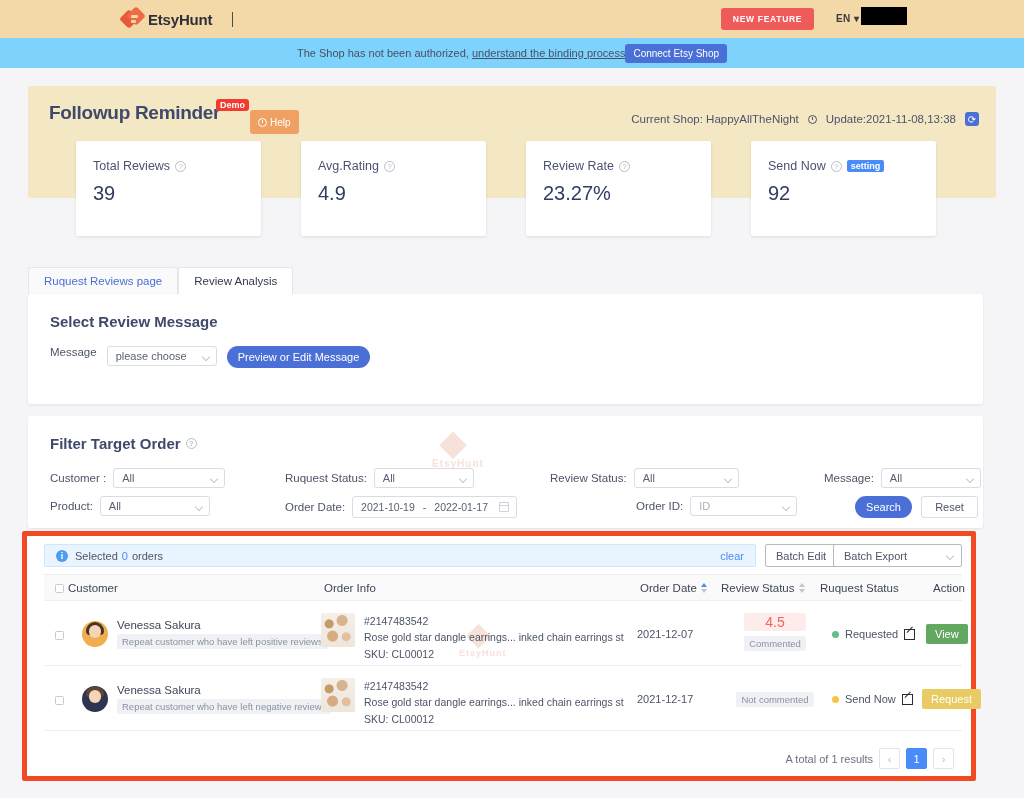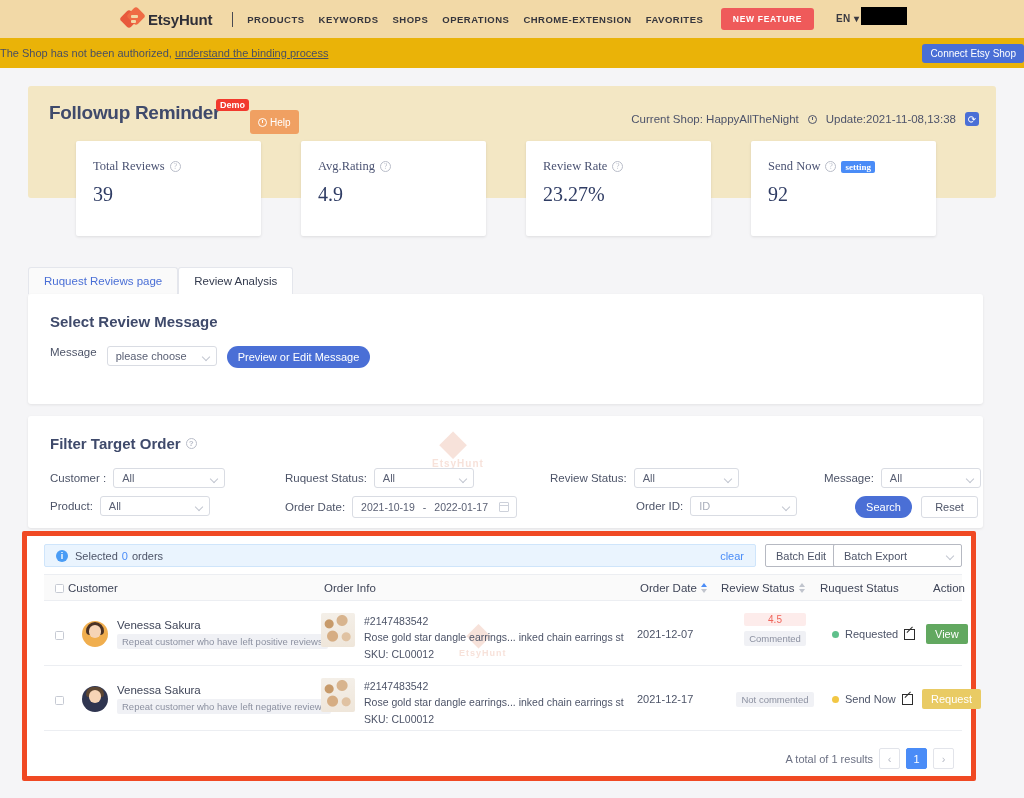--- a/index.html
+++ b/index.html
@@ -40,22 +40,22 @@
   .new-feature{
     position:absolute; left:721px; top:8px; width:93px; height:22px;
     background:#ef5a5a; color:#fff; border:none; border-radius:3px;
     font-size:8.5px; font-weight:bold; letter-spacing:0.7px; cursor:pointer;
   }
   .lang{ position:absolute; left:836px; top:13px; font-size:10px; font-weight:bold; color:#3a3a42; letter-spacing:0.4px;}
   .redacted{ position:absolute; left:861px; top:7px; width:46px; height:18px; background:#000; }
 
   
   .noticebar{
-    height:30px; background:#eab308; display:flex; align-items:center;
-    justify-content:space-between; gap:0; font-size:11px; color:#4a4f63;
+    height:30px; background:#7dd3fc; display:flex; align-items:center;
+    justify-content:center; gap:0; font-size:11px; color:#4a4f63;
   }
   .noticebar .underline{ text-decoration:underline; }
   .connect-btn{
     background:#4a6fd6; color:#fff; border:none; border-radius:3px;
     height:19px; padding:0 8px; font-size:10px; cursor:pointer;
   }
 
   
   .banner{
     position:absolute; left:28px; top:86px; width:968px; height:112px;
@@ -83,21 +83,21 @@
     position:absolute; right:17px; top:26px; display:flex; align-items:center;
     gap:9px; font-size:11.5px; color:#4d536a;
   }
   .refresh-ico{
     width:14px; height:14px; background:#4a6fd6; border-radius:3px; color:#fff;
     font-size:10px; display:flex; align-items:center; justify-content:center;
     cursor:pointer;
   }
 
   
-  .stats{ position:absolute; left:76px; top:141px; display:flex; gap:40px;font-family:Liberation Serif, serif; }
+  .stats{ position:absolute; left:76px; top:141px; display:flex; gap:40px; }
   .stat-card{
     width:185px; height:95px; background:#fff; border-radius:2px;
     box-shadow:0 1px 3px rgba(0,0,0,.10); padding:18px 0 0 17px;
   }
   .stat-label{
     font-size:12.5px; color:#4a5272; display:flex; align-items:center; gap:5px;
   }
   .qmark{
     display:inline-block; width:11px;height:11px;border:1px solid #b9bdc9;
     border-radius:50%; color:#b9bdc9; font-size:8px; line-height:9px;
@@ -244,21 +244,21 @@
     width:34px; height:34px; border-radius:2px; flex:none;
     background:
       radial-gradient(circle at 24% 32%, #c79a6a 0 4px, transparent 5px),
       radial-gradient(circle at 62% 22%, #d8b48e 0 5px, transparent 6px),
       radial-gradient(circle at 34% 68%, #d6ad83 0 5px, transparent 6px),
       radial-gradient(circle at 74% 70%, #e0c2a2 0 4px, transparent 5px),
       linear-gradient(#f4efe8,#efe6da);
   }
   .oinfo{ font-size:10.5px; color:#4d5468; line-height:1.55; }
   .odate{ font-size:11px; color:#4d5468; }
-  .rating{ color:#f0645a; font-size:10px; background:#fdeceb; padding:1px 16px; border-radius:2px;}
+  .rating{ color:#f0645a; font-size:14px; background:#fdeceb; padding:1px 16px; border-radius:2px;}
   .status-pill{ background:#f0f1f5; color:#8c91a1; font-size:9.5px; border-radius:2px; padding:2px 5px; display:inline-block;}
   .dot{ width:7px;height:7px;border-radius:50%; display:inline-block; flex:none;}
   .dot.green{ background:#5fc08b;} .dot.amber{ background:#f2c744;}
   .pen{
     width:11px;height:11px;border:1.4px solid #2c2c2c; display:inline-block;
     position:relative; cursor:pointer; flex:none;
   }
   .pen::after{ content:""; position:absolute; left:2px; top:2px; width:8px;height:1.4px;
      background:#2c2c2c; transform:rotate(-45deg); transform-origin:left;}
   .act-btn{
@@ -285,28 +285,20 @@
   <div class="brand">
     <span class="brand-logo">
       <span class="d1"></span>
         <span class="d2"></span>
         <span class="s1"></span>
         <span class="s2"></span>
     </span>
     <span class="brand-name">EtsyHunt</span>
   </div>
   <span class="nav-sep"></span>
-  <div class="nav-links">
-    <a href="#">PRODUCTS</a>
-    <a href="#">KEYWORDS</a>
-    <a href="#">SHOPS</a>
-    <a href="#">OPERATIONS</a>
-    <a href="#">CHROME-EXTENSION</a>
-    <a href="#">FAVORITES</a>
-  </div>
   <button class="new-feature">NEW FEATURE</button>
   <span class="lang"><span>EN</span> ▾</span>
   <span class="redacted"></span>
 </div>
 
 <div class="noticebar">
   <span>
     <span>The Shop has not been authorized,</span>
     <span class="underline">understand the binding process</span>
   </span>

